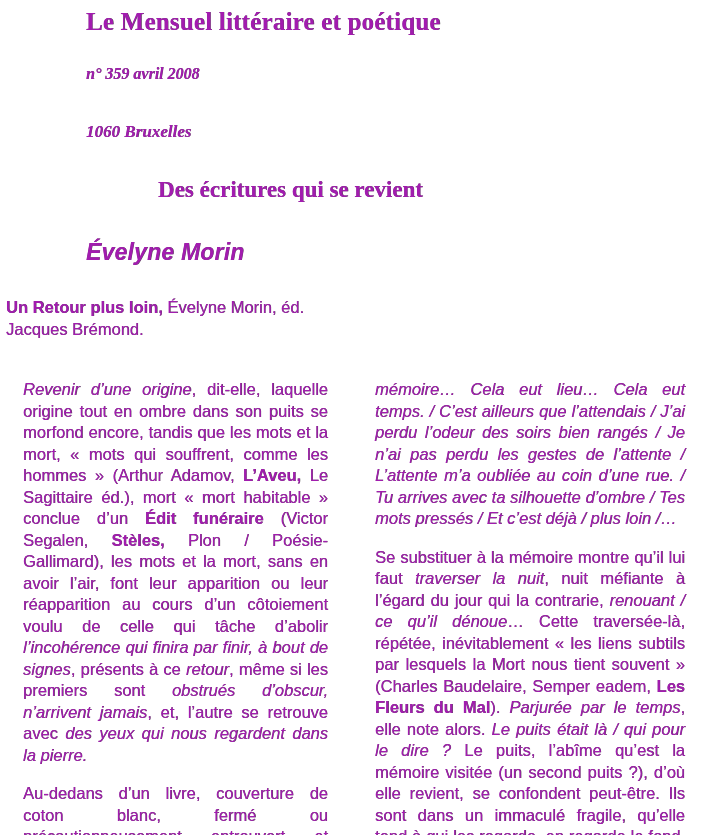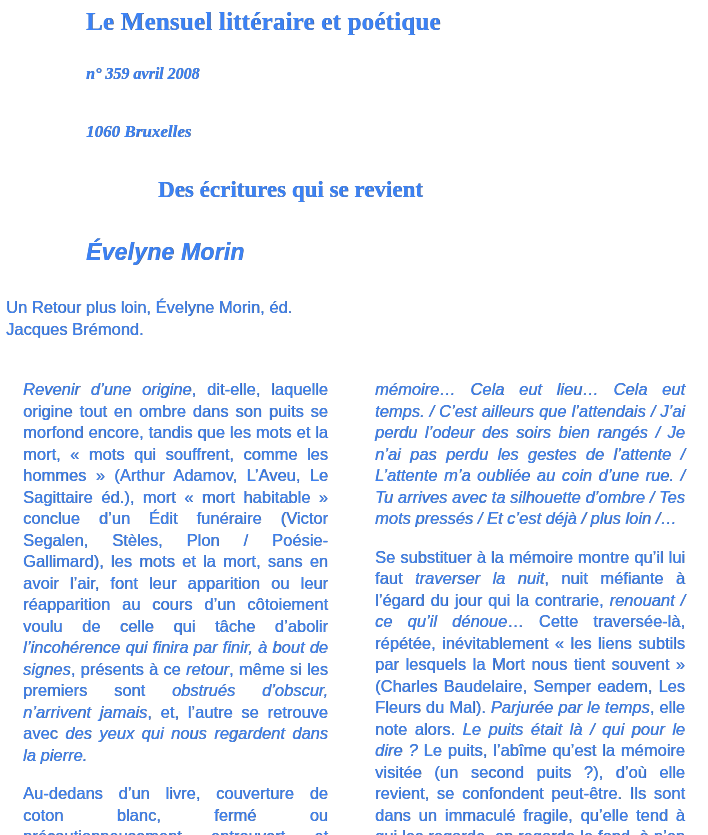--- a/index.html
+++ b/index.html
@@ -5,21 +5,21 @@
   html, body {
     margin: 0;
     padding: 0;
     background: #ffffff;
   }
   .page {
     position: relative;
     width: 708px;
     height: 835px;
     background: #ffffff;
-    color: #3b82f6;
+    color: #a21caf;
     font-family: "Liberation Sans", sans-serif;
     overflow: hidden;
     text-shadow: 0.3px 0 0 rgba(0,0,0,0.7);
   }
   .serif  { font-family: "Liberation Serif", serif; font-weight: bold; }
   .magazine-title {
     position: absolute; left: 86px; top: 8px;
     font-size: 25px; letter-spacing: 0.2px;
   }
   .issue-line {
@@ -47,21 +47,21 @@
     position: absolute; left: 6px; top: 362px; width: 696px;
     display: flex; gap: 13px;
   }
   .col {
     font-size: 16.5px; line-height: 21.5px;
     text-align: justify;
   }
   .col-left  { width: 339px; }
   .col-right { width: 344px; }
   .col p { margin: 17px; }
-  .b  { font-weight: normal; }
+  .b  { font-weight: bold; }
   .i  { font-style: italic; }
   .signature {
     text-align: right;
     padding-right: 2px;
   }
 </style>
 </head>
 <body>
 
 <div class="page">

